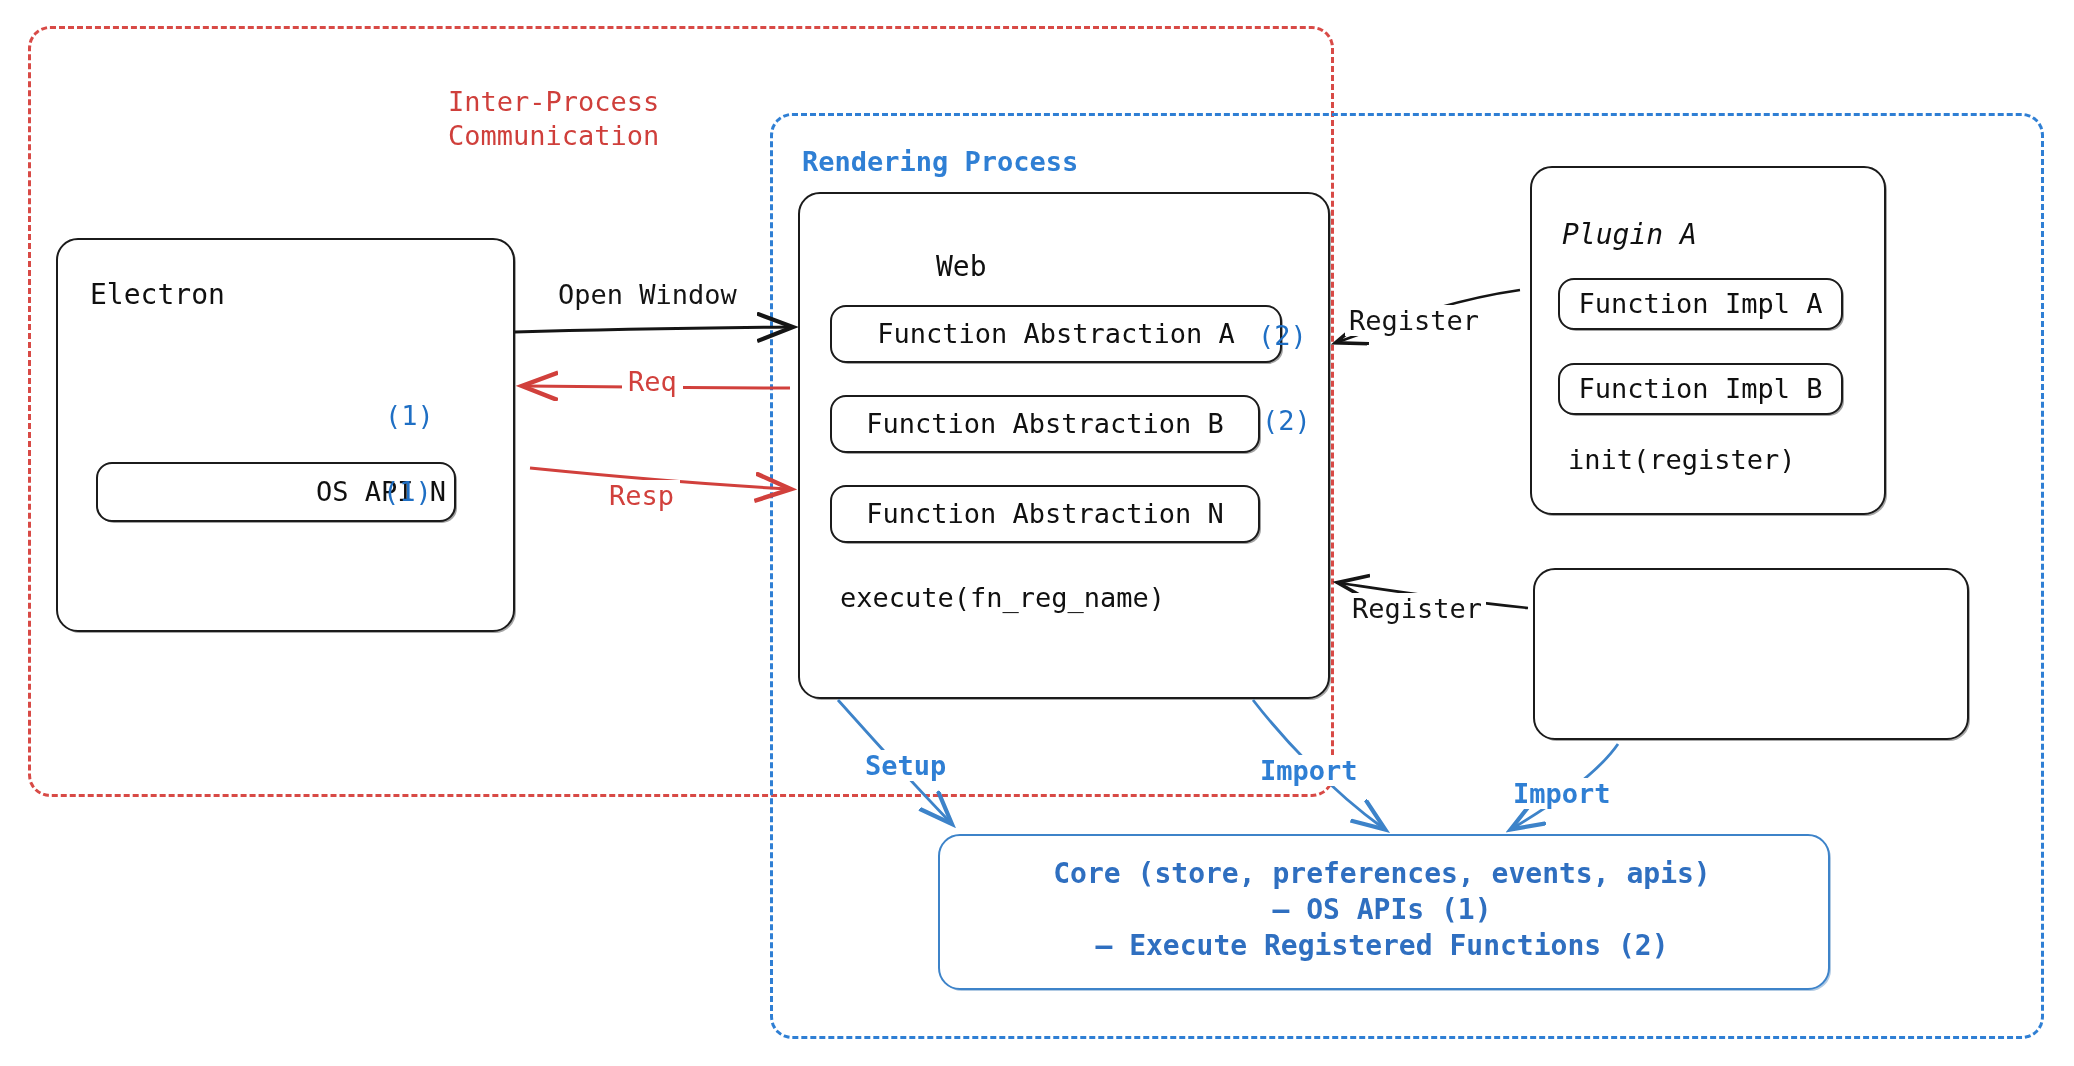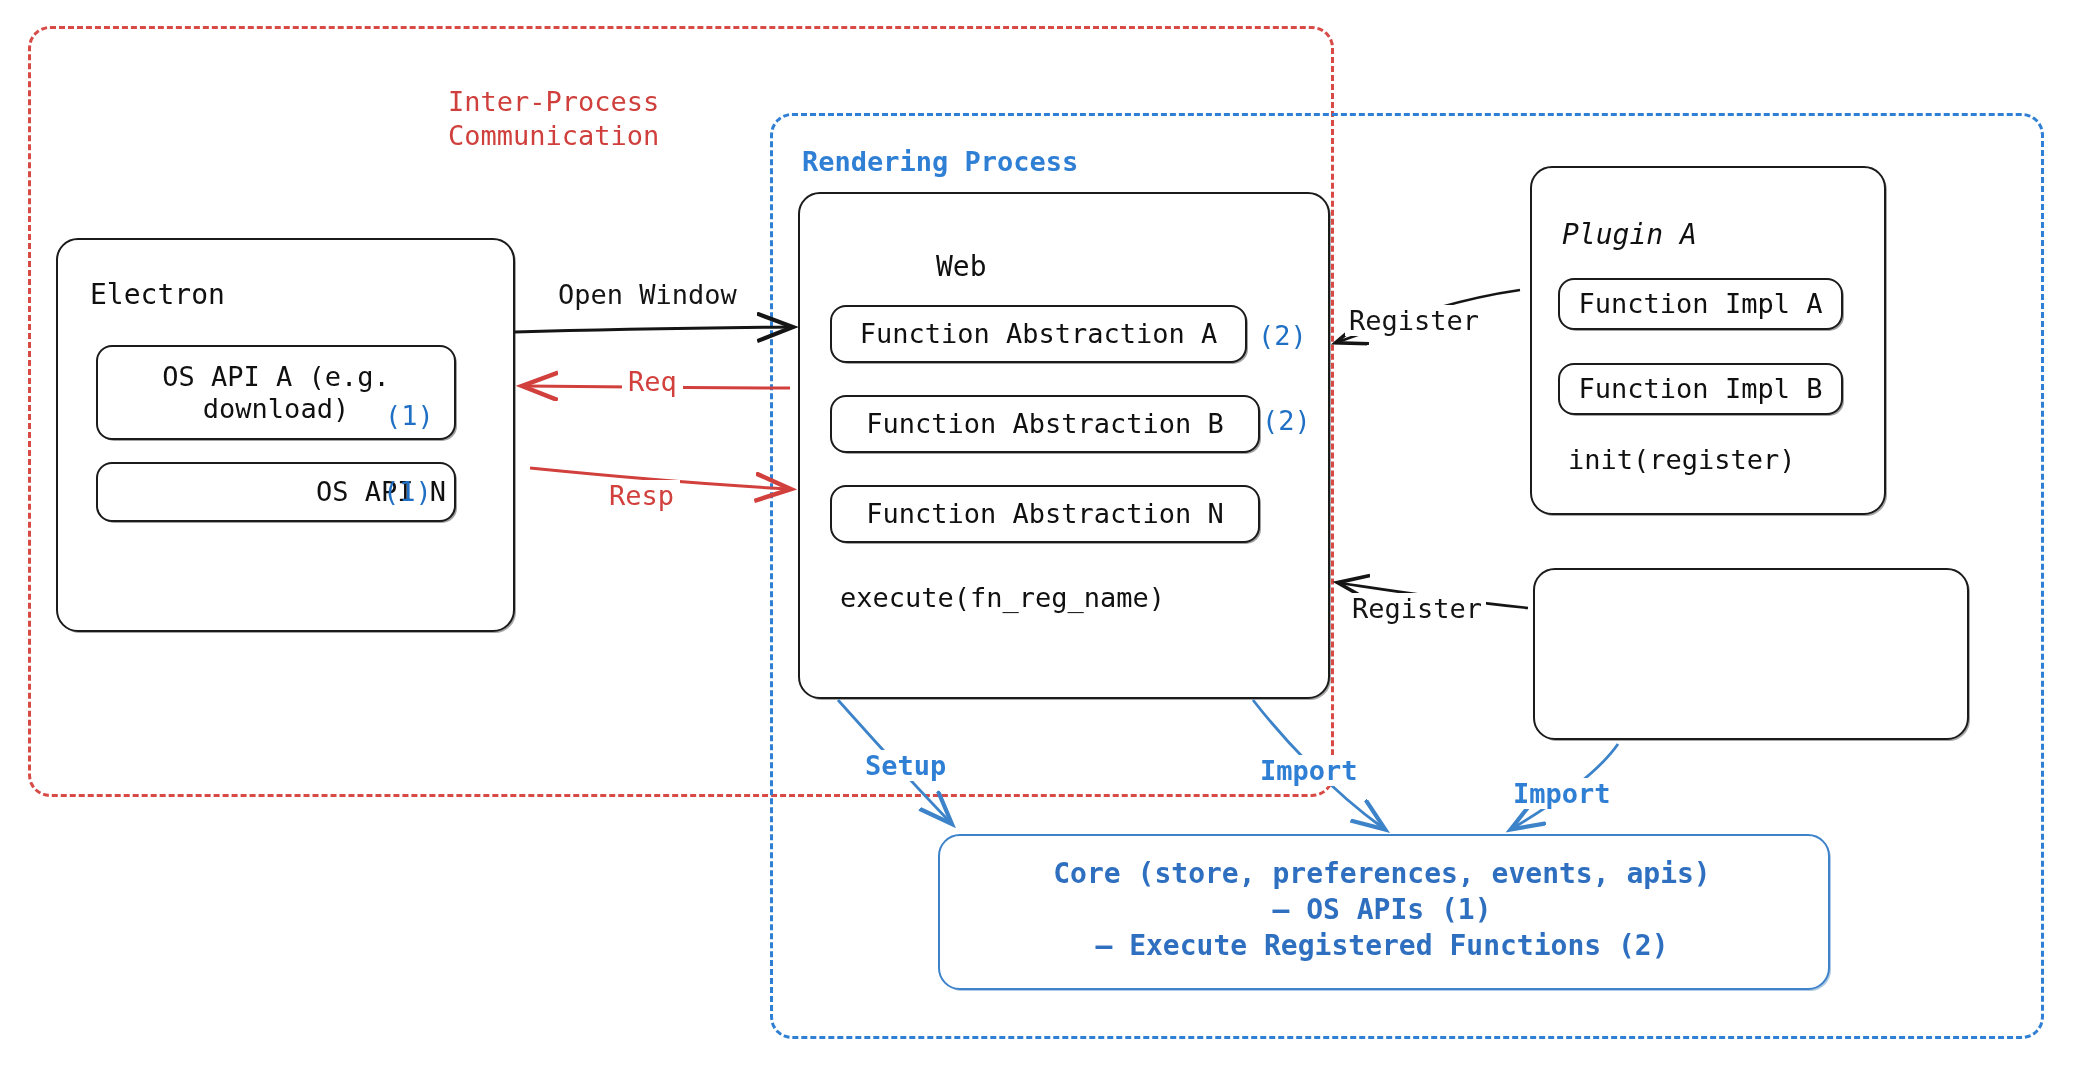--- a/index.html
+++ b/index.html
@@ -128,35 +128,31 @@
   <div class="dashed-box render-box" style="left:770px; top:113px; width:1268px; height:920px;"></div>
 
   <div class="container-label ipc-label" style="left:428px; top:85px;margin-left:20px;">Inter-Process
 Communication</div>
 
   <div class="container-label render-label" style="left:802px; top:145px;">Rendering Process</div>
 
   <div class="hbox" style="left:56px; top:238px; width:455px; height:390px;"></div>
   <div class="hbox-title" style="left:90px; top:278px;">Electron</div>
 
-  <div class="hchip" style="left:96px; top:345px; width:360px; height:95px;">
-      <span>OS API A (e.g.
-download)</span>
-    </div>
   <div class="marker" style="left:385px; top:400px;">(1)</div>
 
   <div class="hchip" style="left:96px; top:462px; width:360px; height:60px;justify-content:flex-end;">
       <span>OS API N</span>
     </div>
   <div class="marker" style="left:383px; top:476px;">(1)</div>
 
   <div class="hbox" style="left:798px; top:192px; width:528px; height:503px;"></div>
   <div class="hbox-title" style="left:936px; top:250px;">Web</div>
 
-  <div class="hchip" style="left:830px; top:305px; width:417px; height:58px;">
+  <div class="hchip" style="left:830px; top:305px; width:452px; height:58px;">
       <span>Function Abstraction A</span>
     </div>
   <div class="marker" style="left:1258px; top:320px;">(2)</div>
 
   <div class="hchip" style="left:830px; top:395px; width:430px; height:58px;">
       <span>Function Abstraction B</span>
     </div>
   <div class="marker" style="left:1262px; top:405px;">(2)</div>
 
   <div class="hchip" style="left:830px; top:485px; width:430px; height:58px;">

